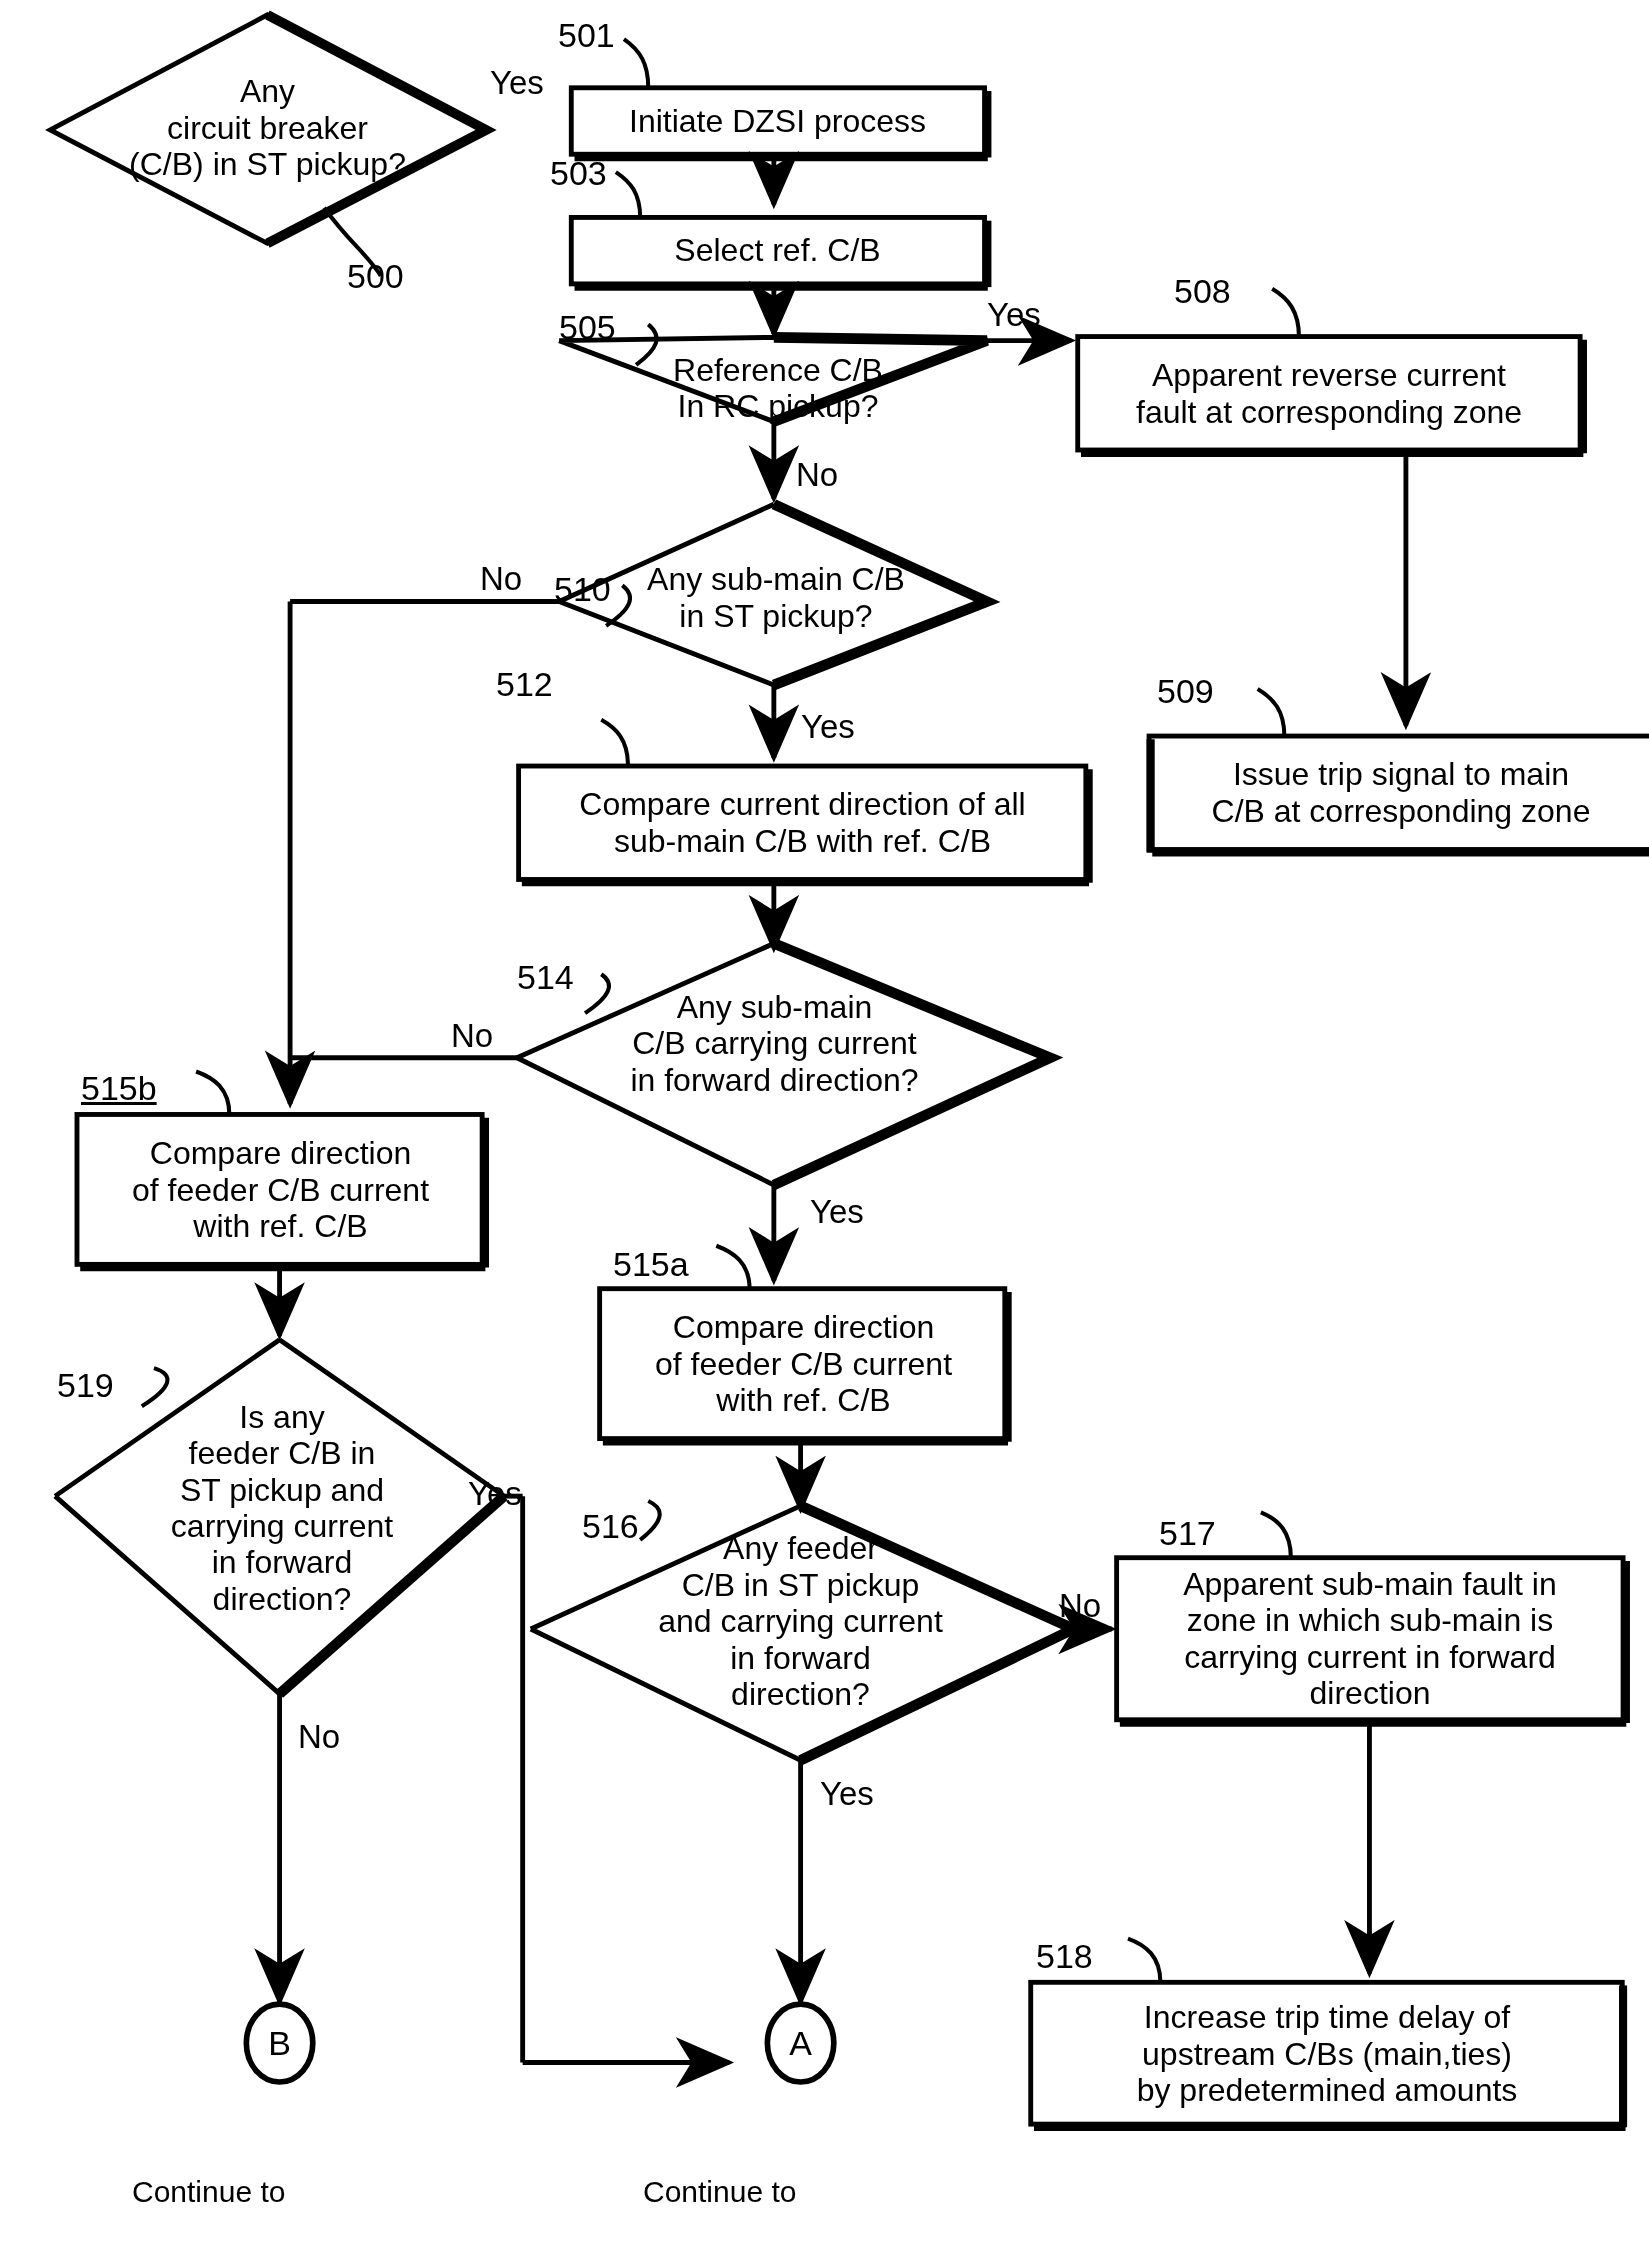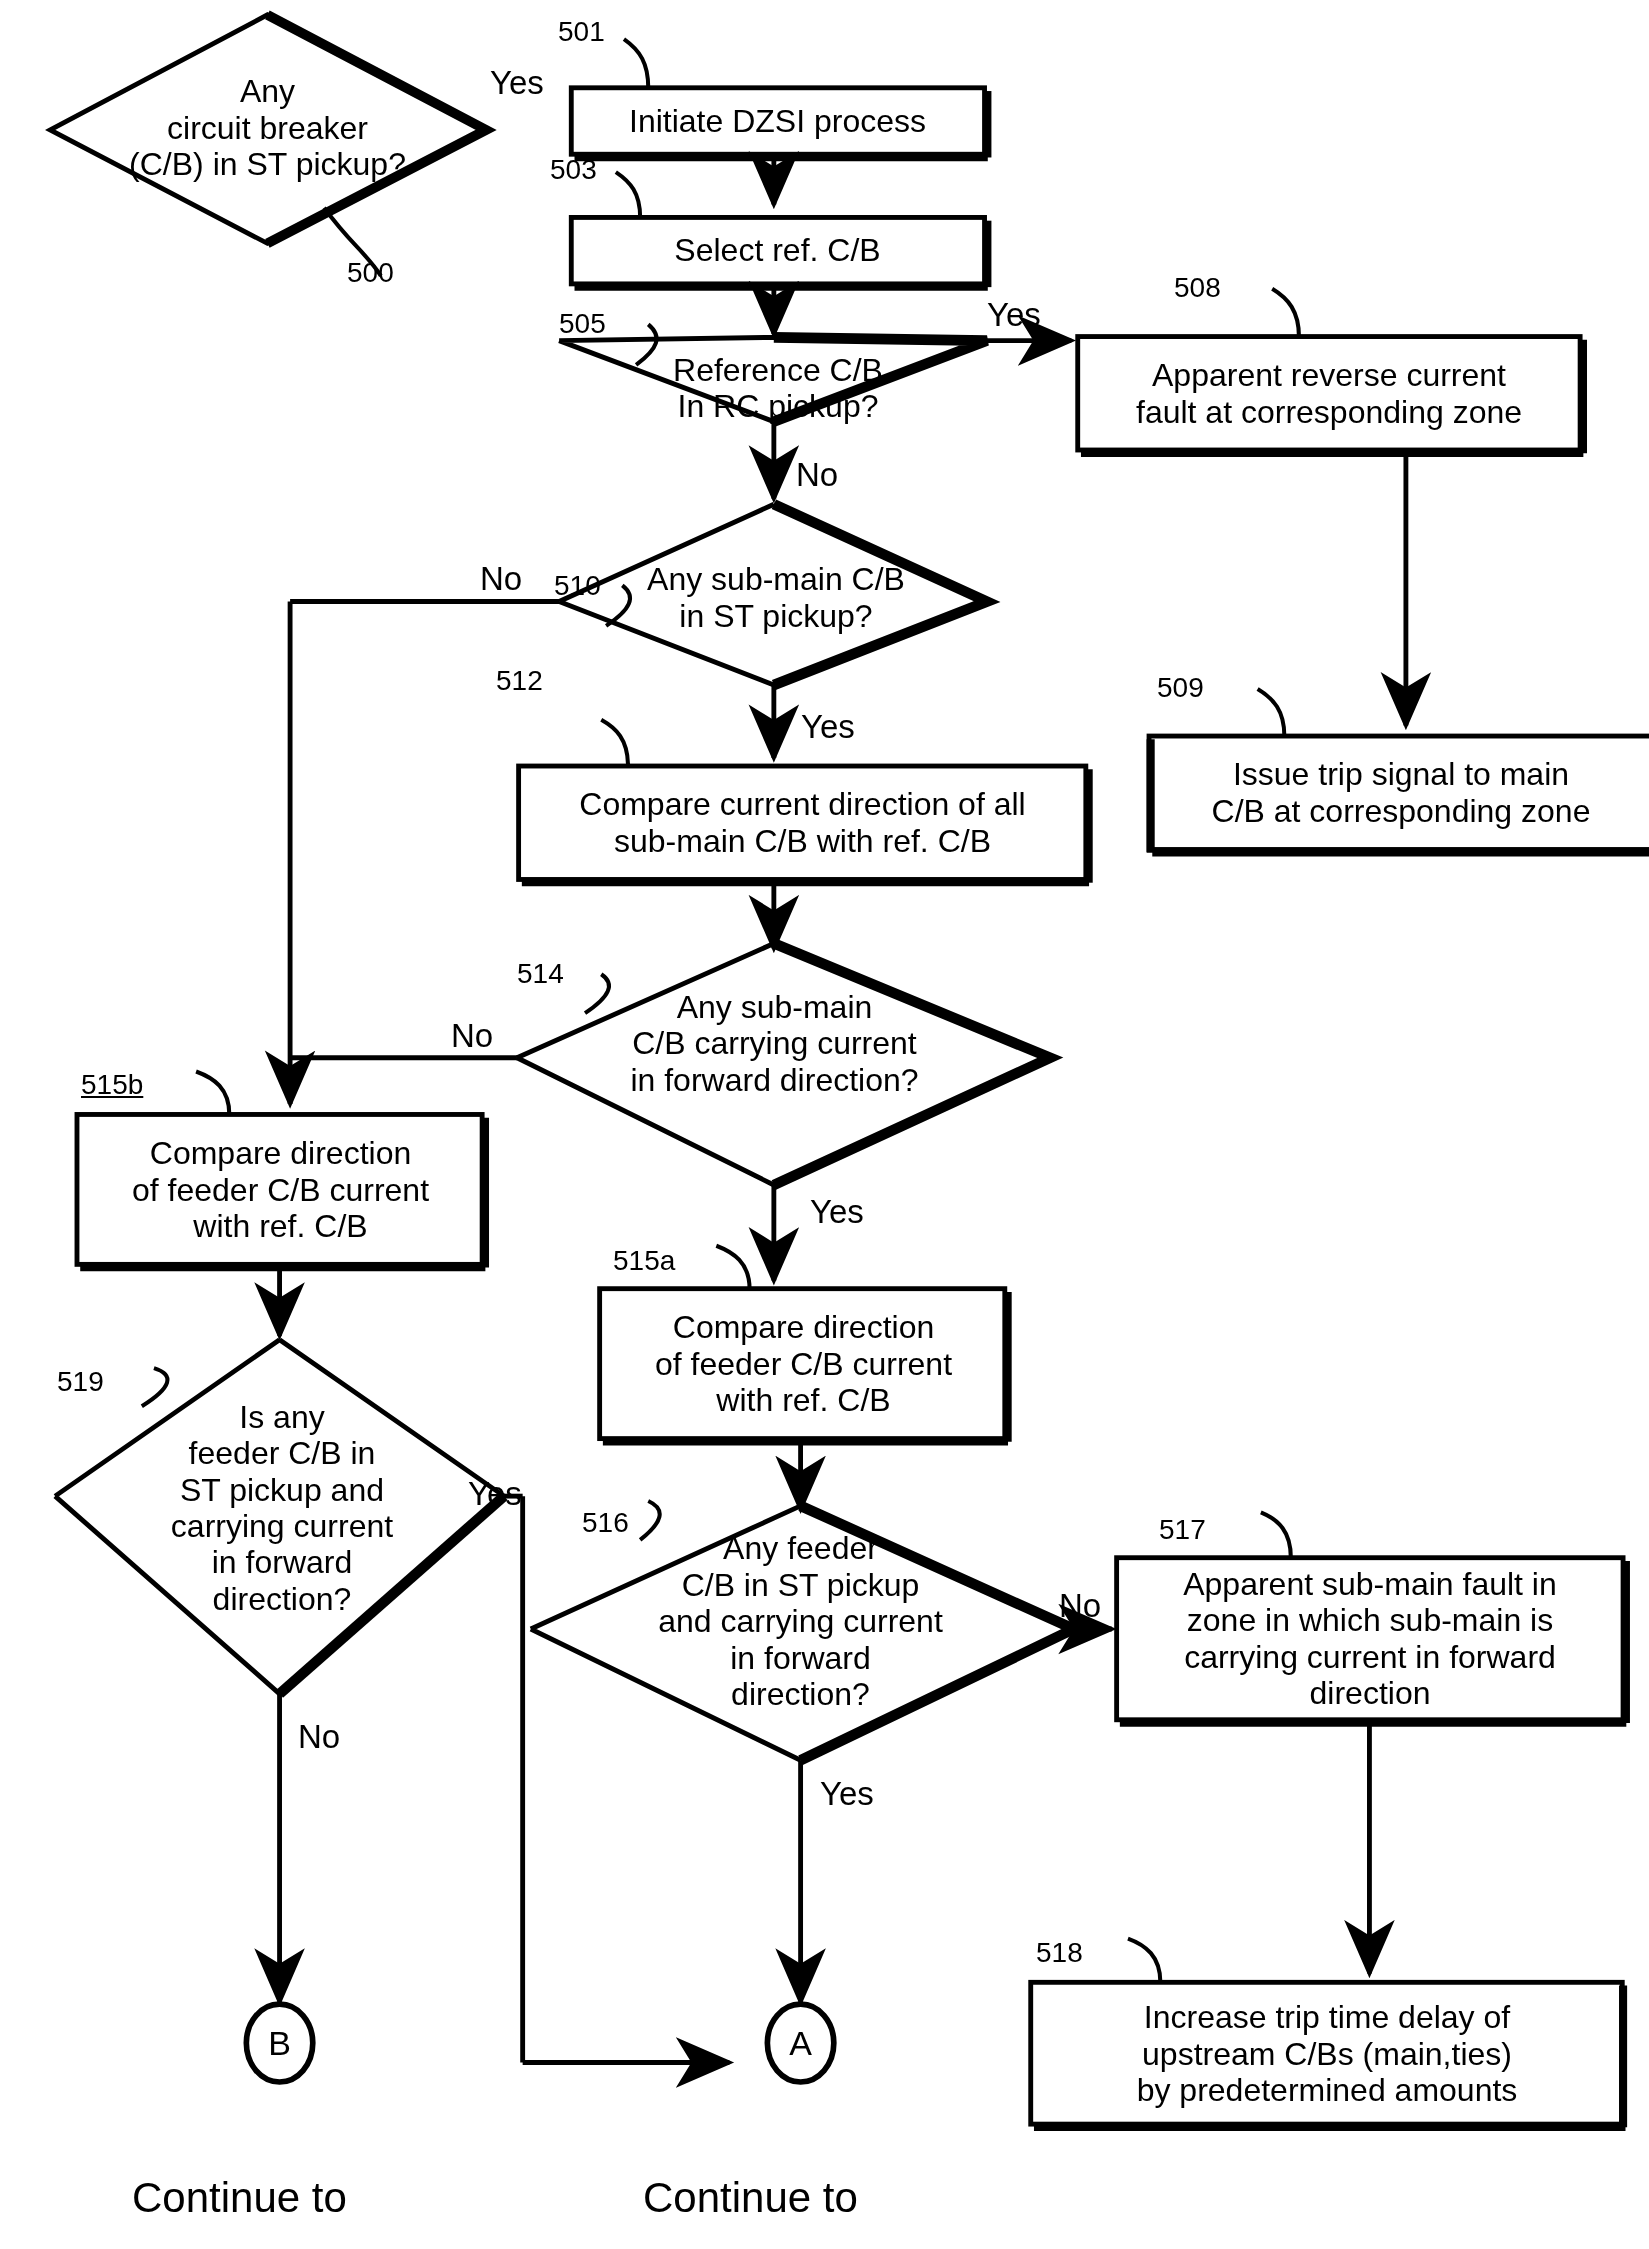--- a/index.html
+++ b/index.html
@@ -30,41 +30,41 @@
     align-items: center;
     justify-content: center;
     text-align: center;
     line-height: 1.14;
     font-size: 32px;
     white-space: pre-line;
     pointer-events: auto;
   }
   .ref-label {
     position: absolute;
-    font-size: 28px;
+    font-size: 34px;
     line-height: 1;
     pointer-events: auto;
   }
   .edge-label {
     position: absolute;
     font-size: 33px;
     line-height: 1;
     pointer-events: auto;
   }
   .conn-text {
     position: absolute;
     display: flex;
     align-items: center;
     justify-content: center;
     font-size: 34px;
     pointer-events: auto;
   }
   .caption {
     position: absolute;
-    font-size: 42px;
+    font-size: 30px;
     line-height: 1;
     pointer-events: auto;
   }
 </style>
 </head>
 <body>
 
 <div id="canvas">
 
   <svg class="layer" viewBox="0 0 2035 2776">

